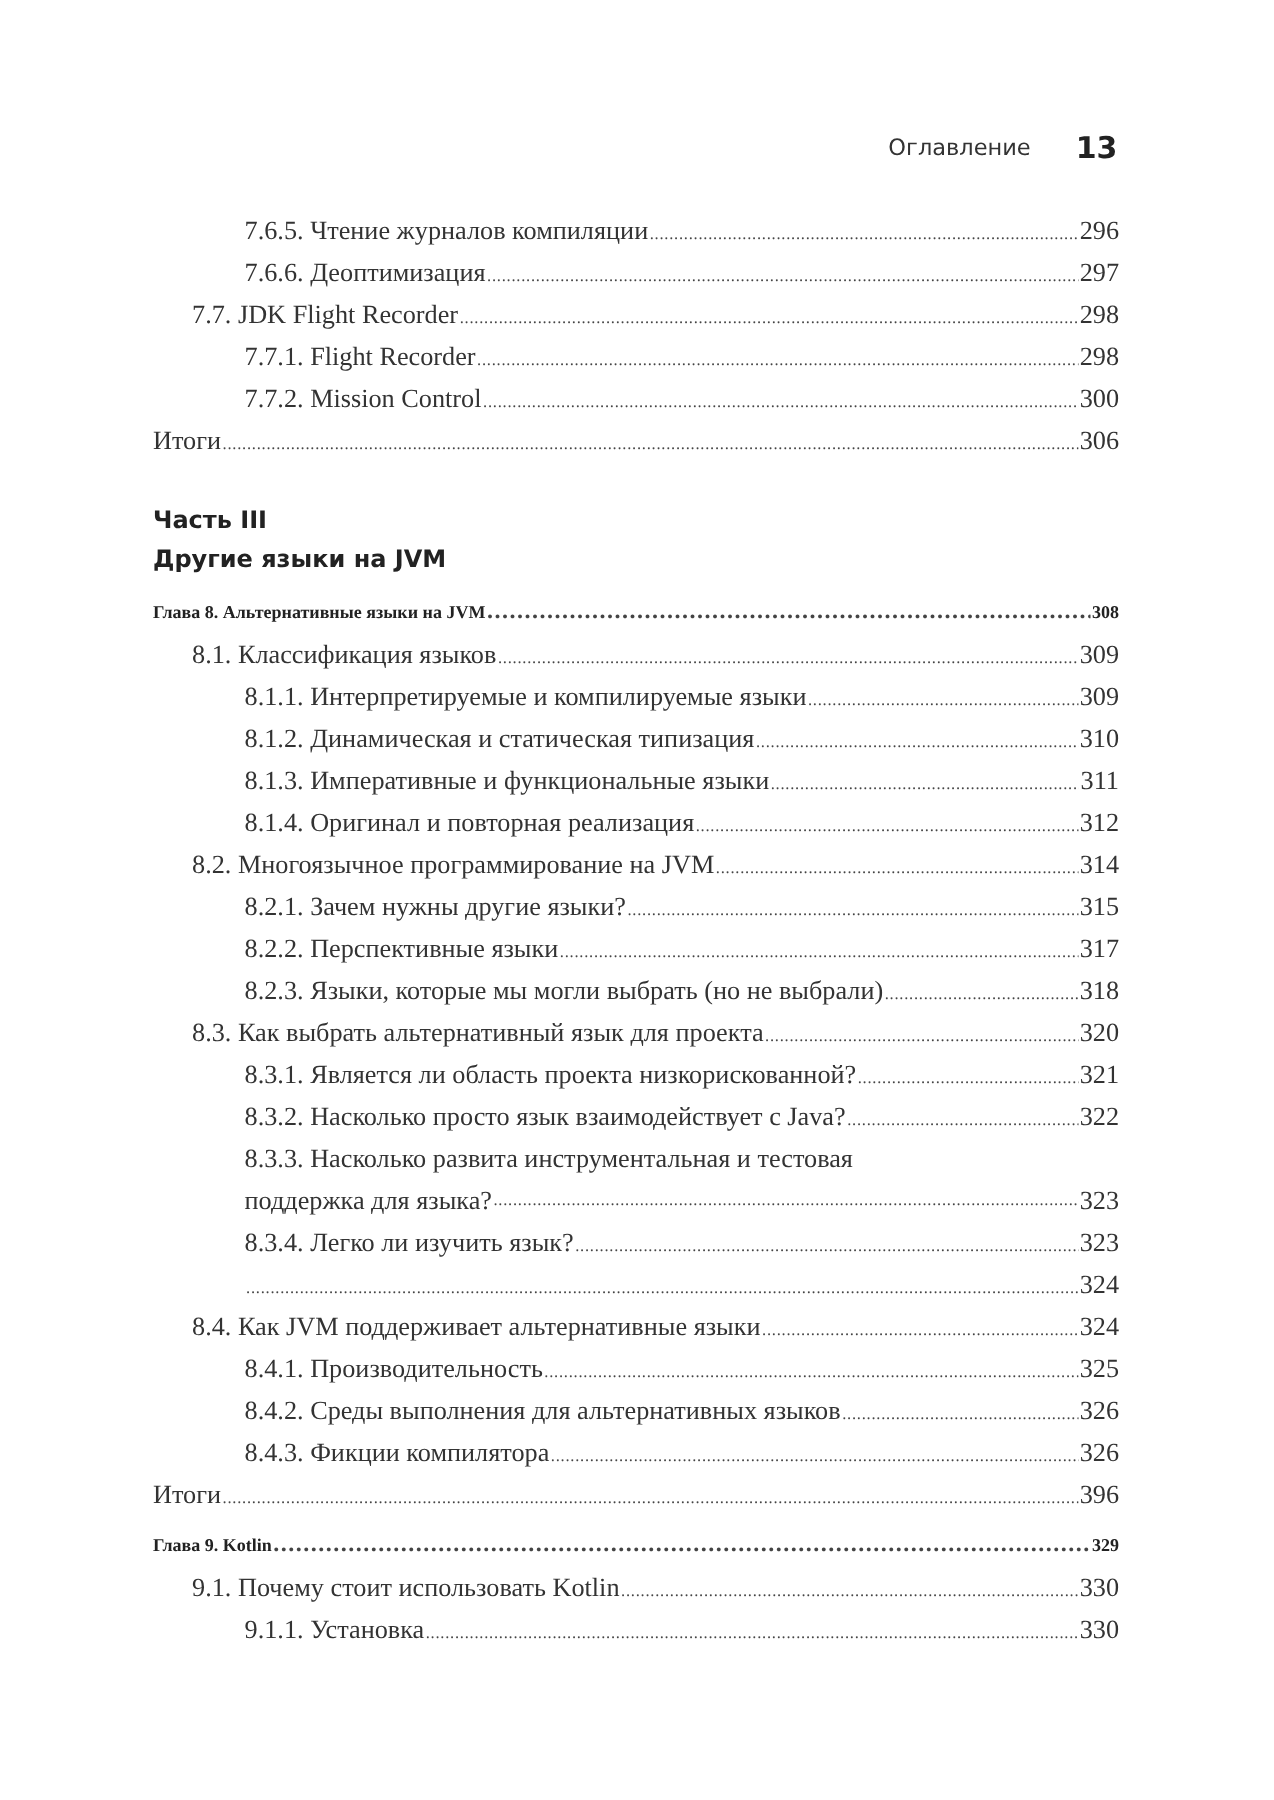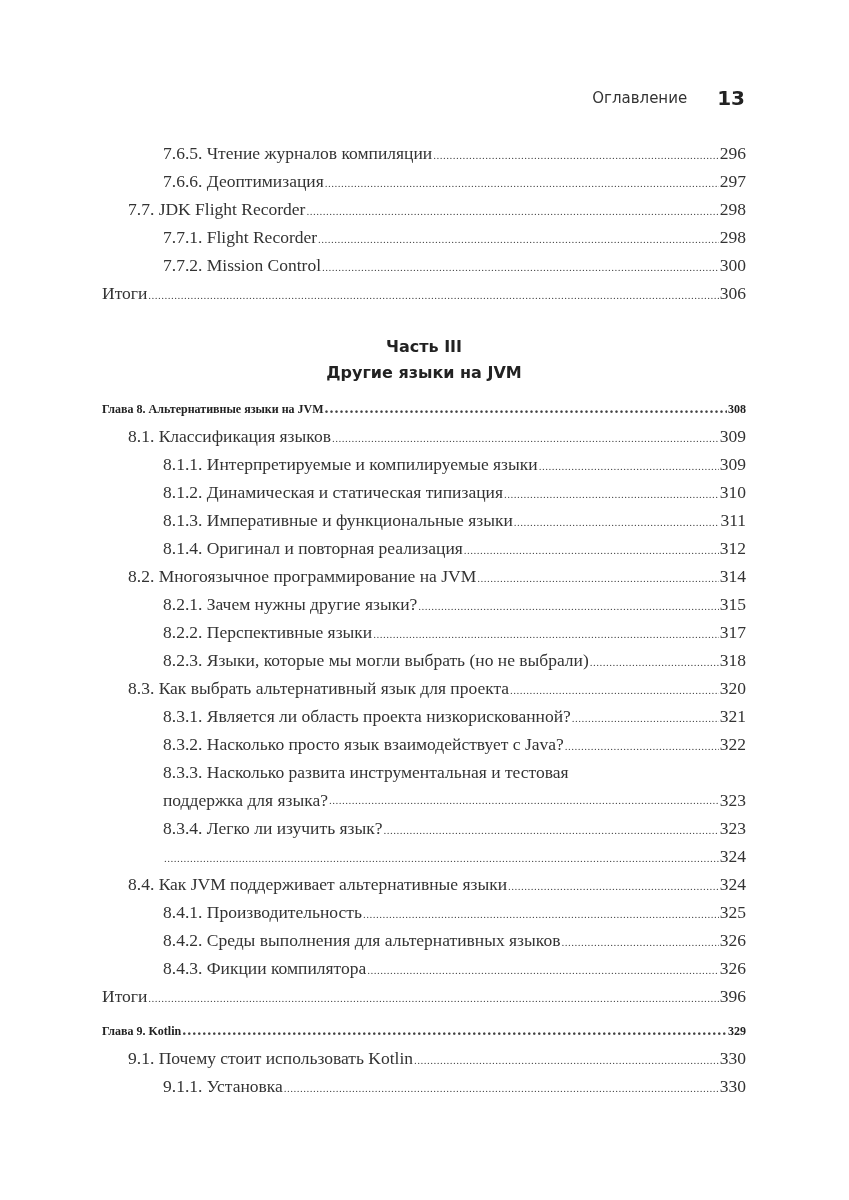--- a/index.html
+++ b/index.html
@@ -35,21 +35,21 @@
   .entry .leader::before {
     content: "................................................................................................................................................................................................................................................................";
   }
   .entry .page { flex: 0 0 auto; }
   .entry.chapter { font-weight: bold; font-size: 12px; color: #222; }
   .entry.chapter .leader { font-size: 16px; letter-spacing: 1px; font-weight: bold; }
   .entry.wrap { height: auto; display: block; }
   .entry.wrap .firstline { height: 28px; line-height: 28px; }
   .entry.wrap .secondline { display: flex; align-items: center; height: 28px; line-height: 28px; }
   .part {
-    position: absolute; left: 102px; width: 644px; text-align: center;
+    position: absolute; left: 102px; width: 644px; text-align: left;
     font-family: "DejaVu Sans", sans-serif; font-weight: bold; font-size: 16px; color: #222;
   }
   .part div { height: 26px; line-height: 26px; }
 </style>
 </head>
 <body>
 
 <div class="header">
   <span class="title">Оглавление</span>
   <span class="pagenum">13</span>

